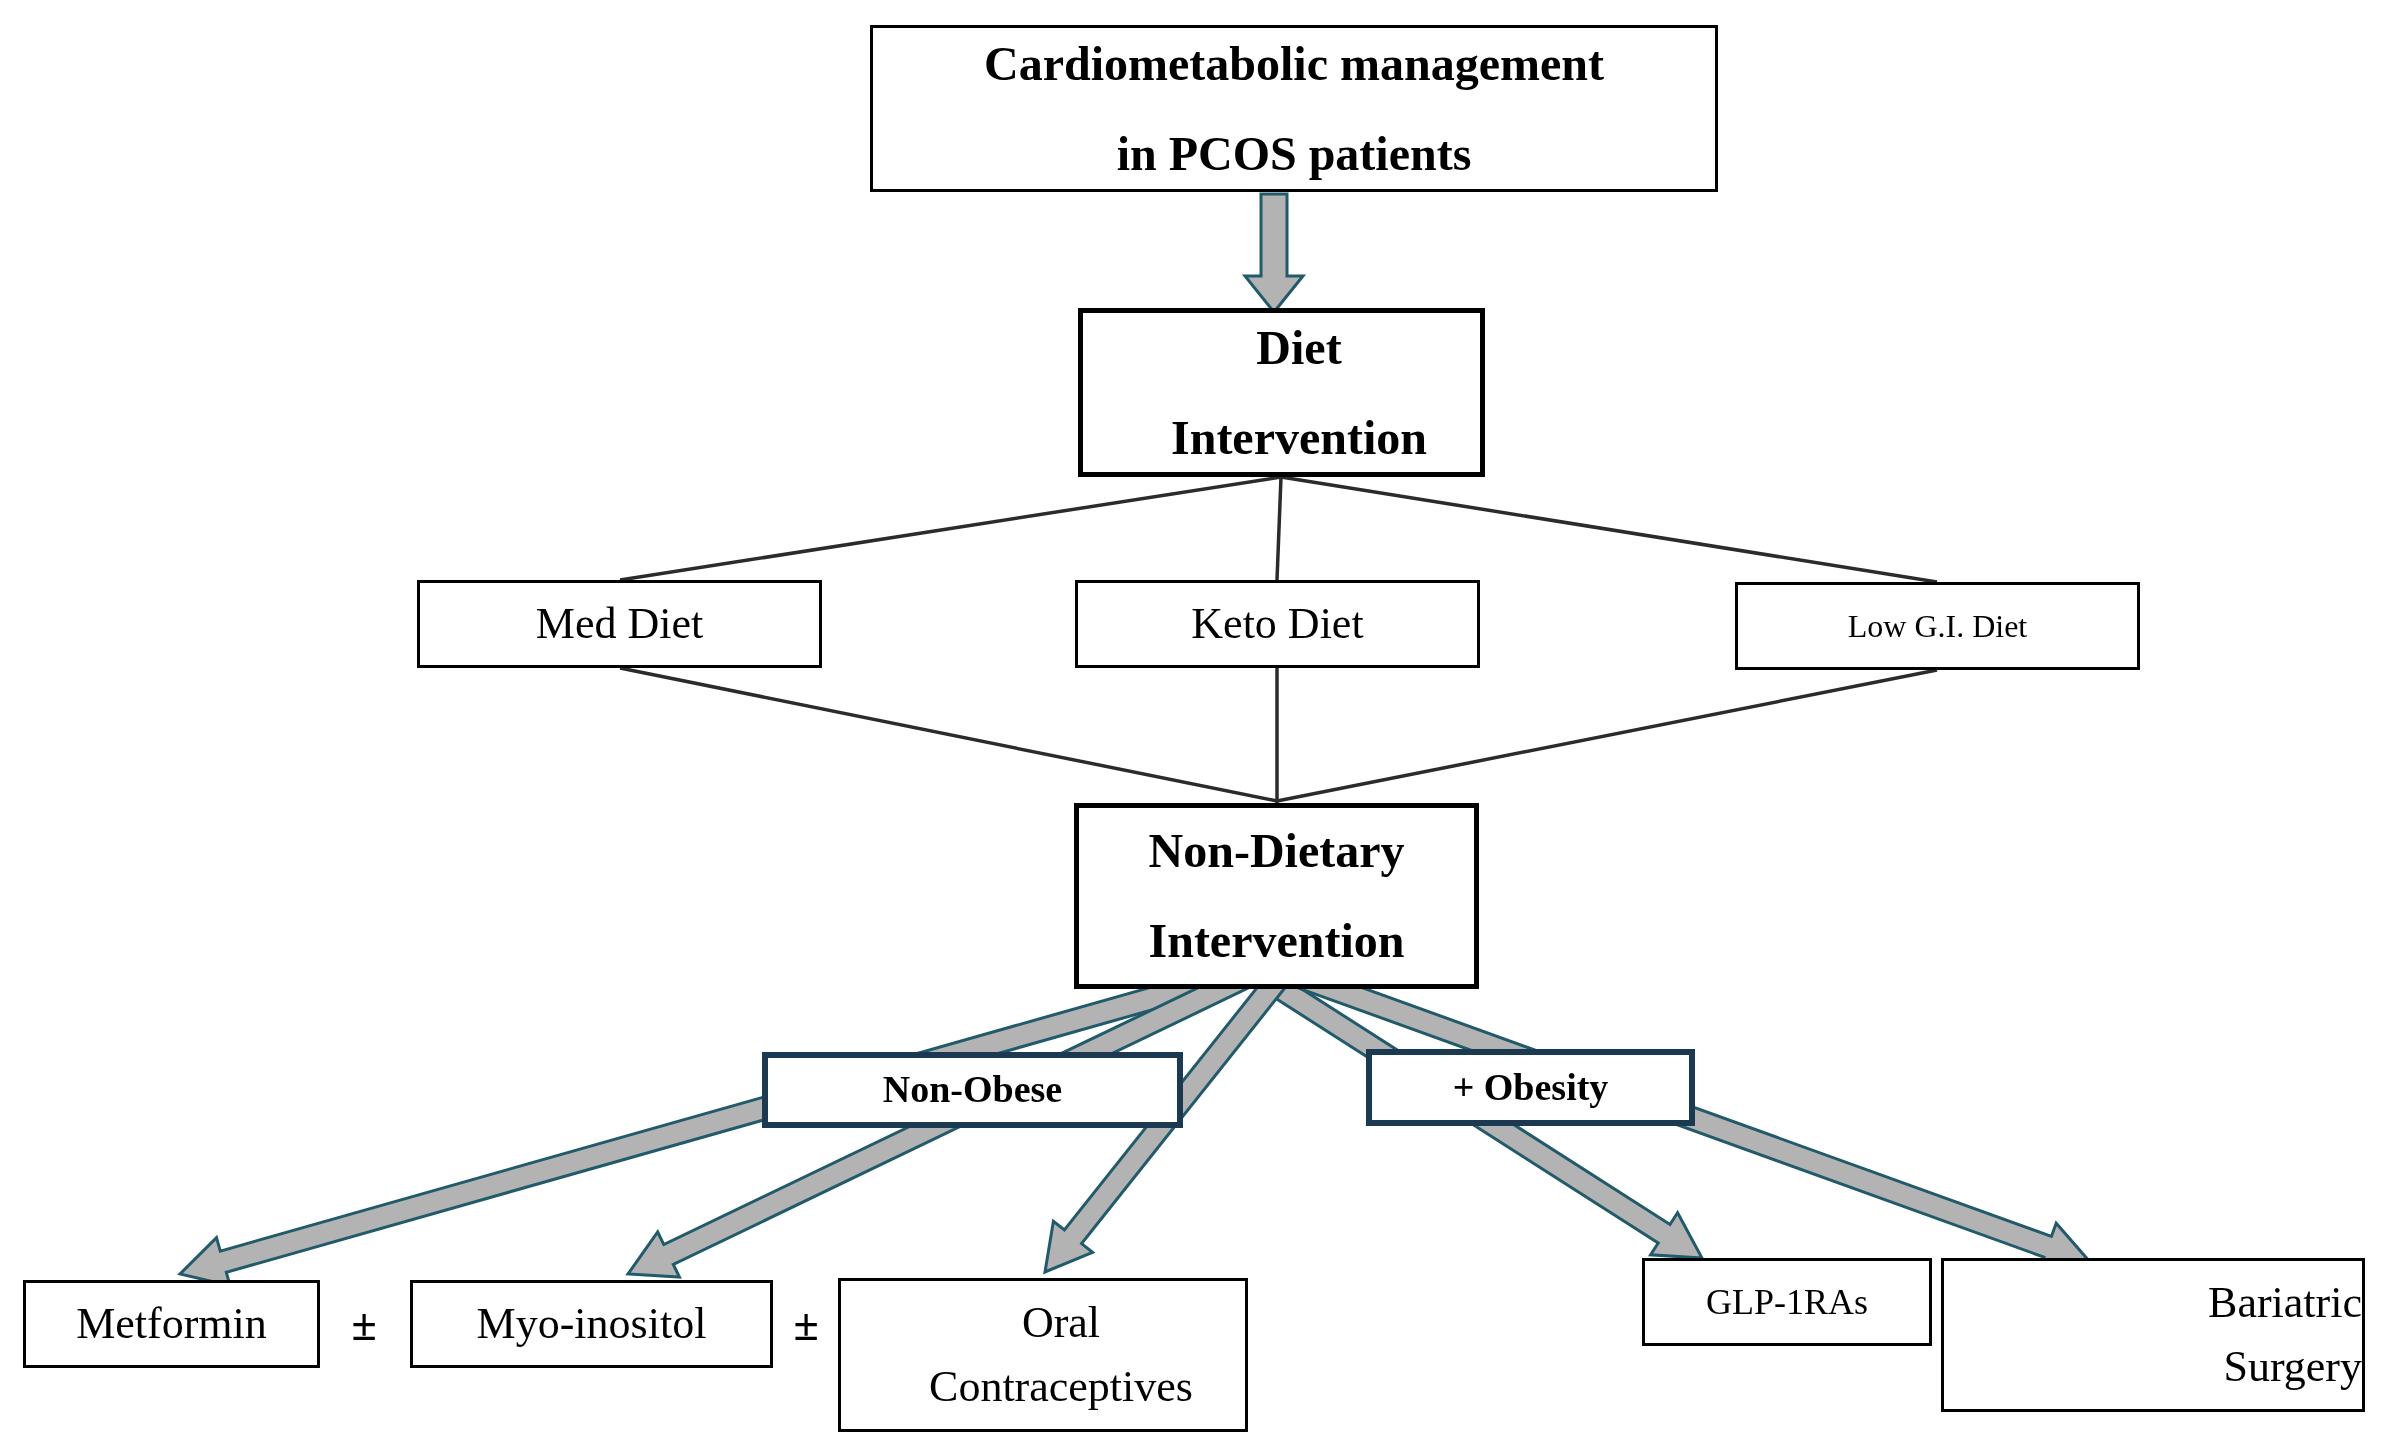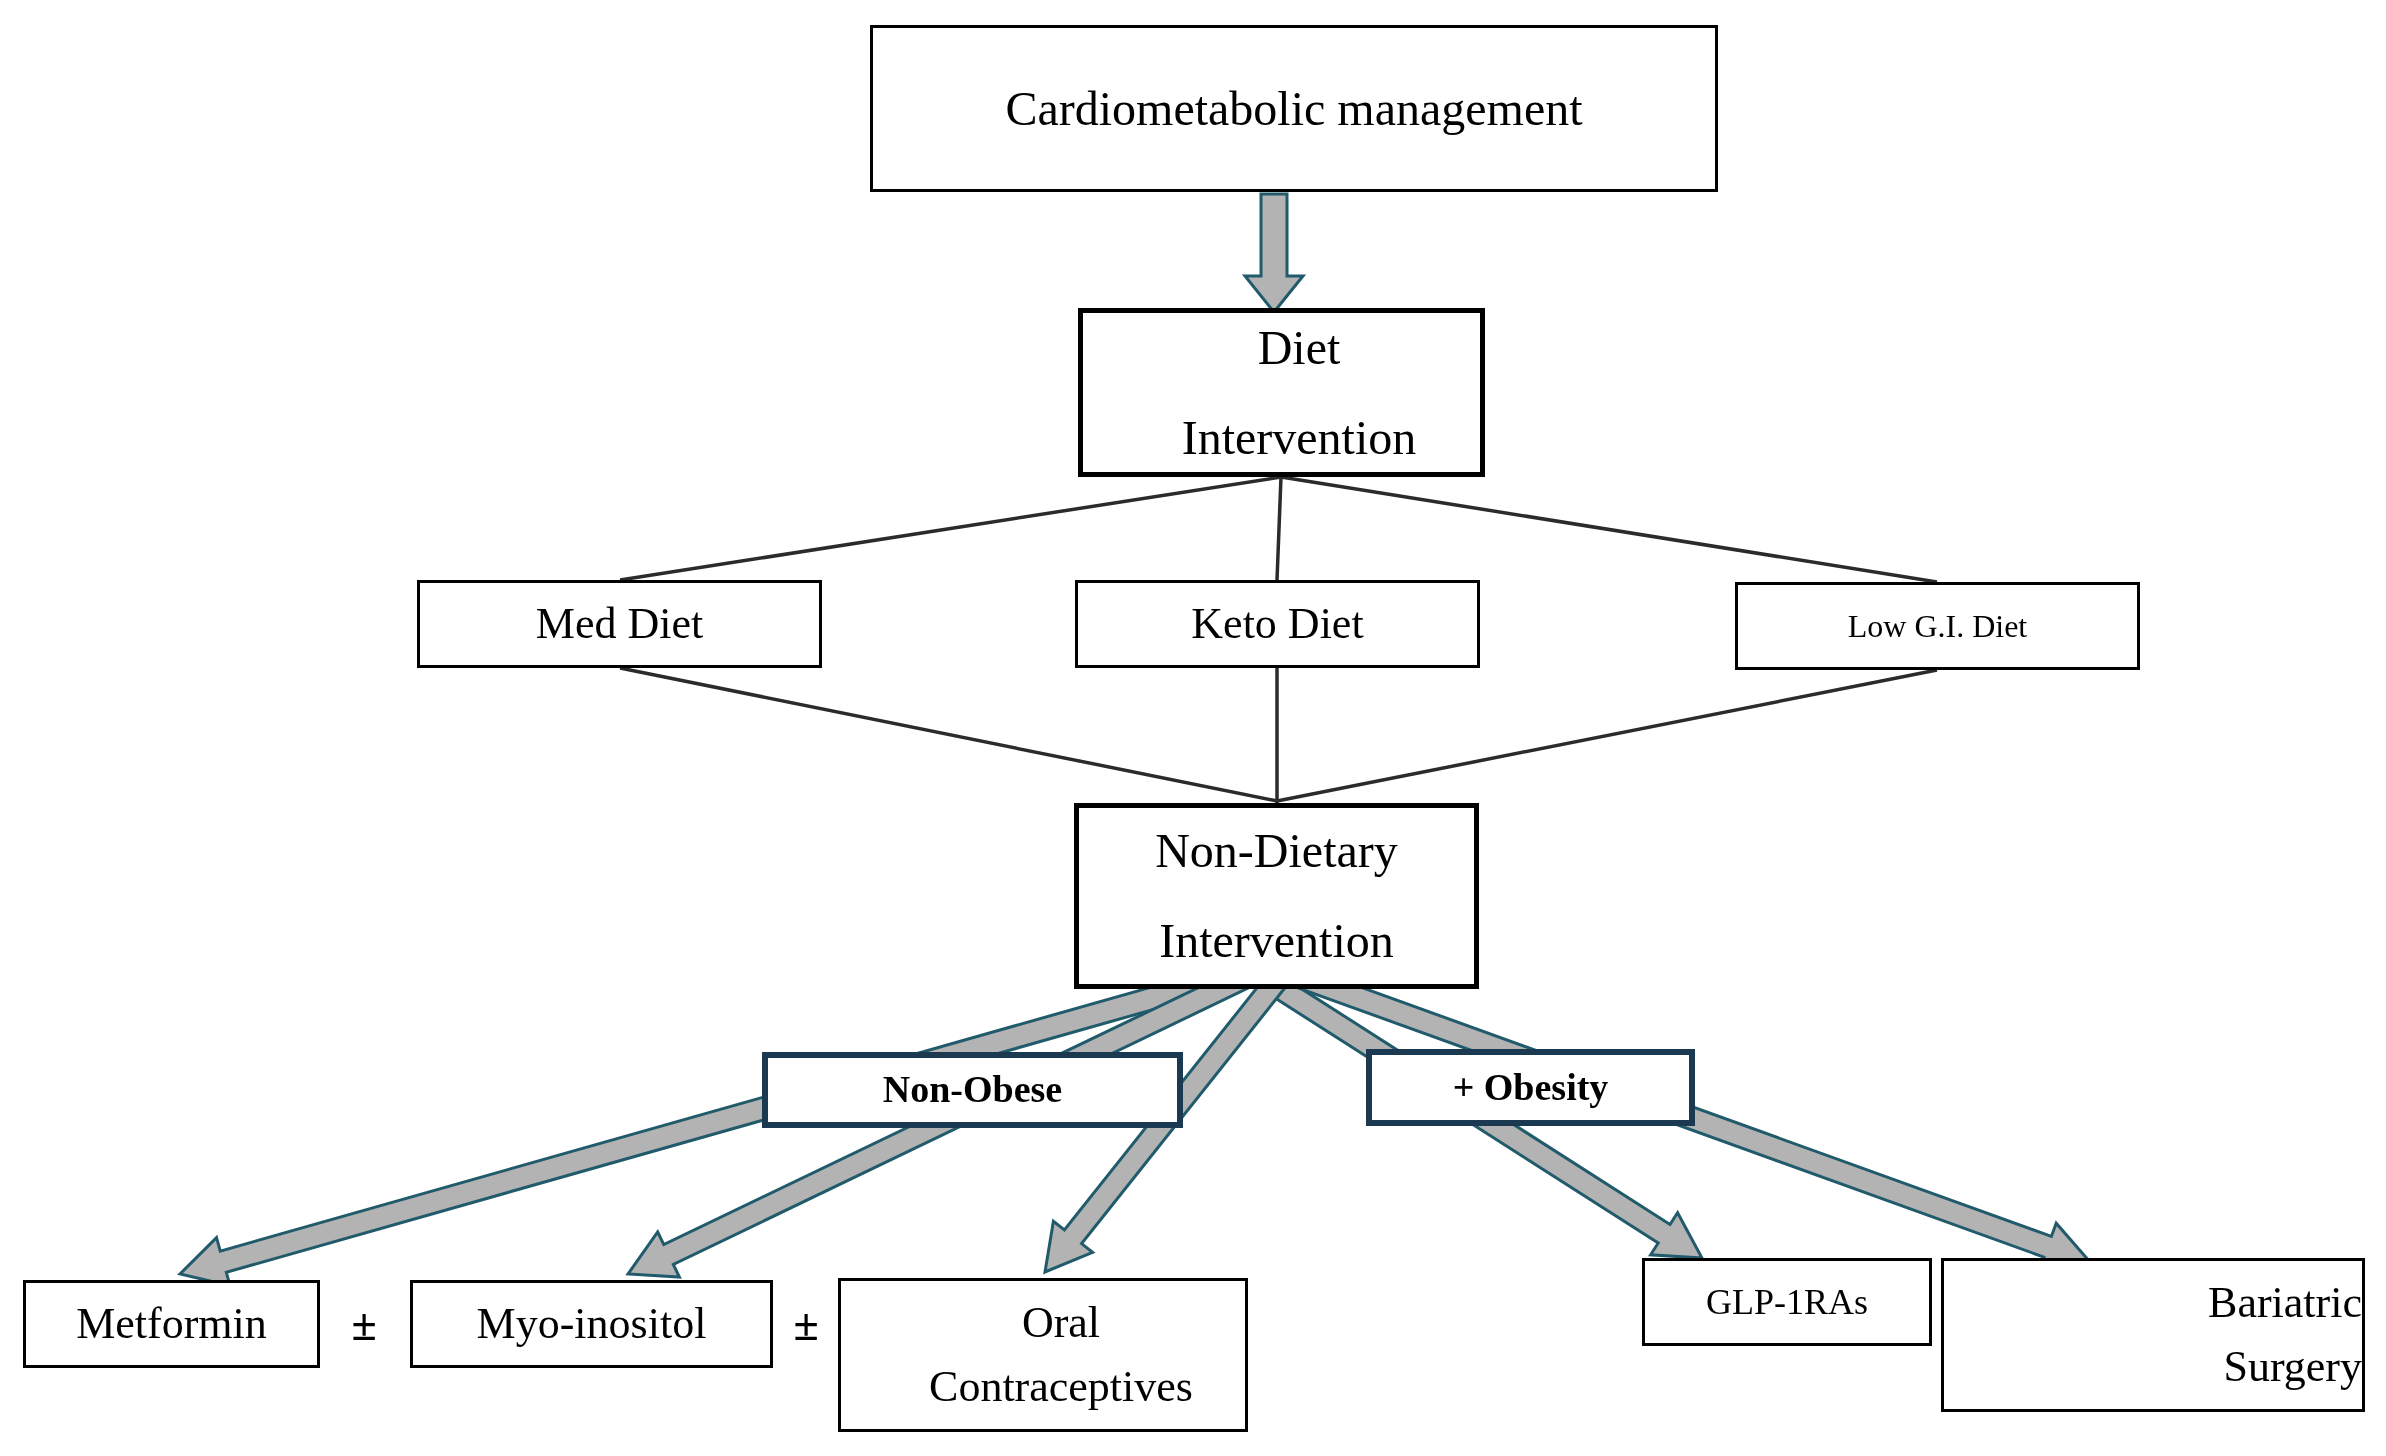--- a/index.html
+++ b/index.html
@@ -37,21 +37,21 @@
     line-height: 1.45;
   }
   .node .line {
     display: block;
     white-space: nowrap;
   }
   .thick {
     border-width: 5px;
   }
   .bold {
-    font-weight: normal;
+    font-weight: bold;
     gap: 20px;
   }
   .cat {
     border: 6px solid var(--cat-border, #1b3a52);
     font-weight: bold;
   }
   .operator {
     position: absolute;
     box-sizing: border-box;
     display: flex;
@@ -76,20 +76,21 @@
       <polygon points="1261.0,194.0 1261.0,276.0 1245.0,276.0 1274.0,312.0 1303.0,276.0 1287.0,276.0 1287.0,194.0" fill="#b3b3b3" stroke="#215b6b" stroke-width="3" stroke-linejoin="miter"></polygon>
       <polygon points="1235.0,963.4 220.3,1251.1 216.5,1237.7 180.0,1274.0 230.1,1285.8 226.3,1272.3 1241.0,984.6" fill="#b3b3b3" stroke="#215b6b" stroke-width="3" stroke-linejoin="miter"></polygon>
       <polygon points="1247.2,964.1 663.8,1244.6 657.7,1232.0 628.0,1274.0 679.4,1277.0 673.3,1264.4 1256.8,983.9" fill="#b3b3b3" stroke="#215b6b" stroke-width="3" stroke-linejoin="miter"></polygon>
       <polygon points="1252.1,983.3 1658.2,1243.0 1650.6,1254.8 1702.0,1258.0 1677.6,1212.7 1670.0,1224.5 1263.9,964.7" fill="#b3b3b3" stroke="#215b6b" stroke-width="3" stroke-linejoin="miter"></polygon>
       <polygon points="1273.4,967.2 1064.4,1229.9 1053.4,1221.2 1045.0,1272.0 1092.6,1252.3 1081.6,1243.6 1290.6,980.8" fill="#b3b3b3" stroke="#215b6b" stroke-width="3" stroke-linejoin="miter"></polygon>
       <polygon points="1288.3,984.3 2043.9,1257.1 2039.2,1270.2 2090.0,1262.0 2056.2,1223.2 2051.4,1236.4 1295.7,963.7" fill="#b3b3b3" stroke="#215b6b" stroke-width="3" stroke-linejoin="miter"></polygon>
     </svg>
 
   <div class="node bold" style="left:870px; top:25px; width:848px; height:167px; font-size:48px;">
     <span class="line">Cardiometabolic management</span>
+    <span class="line">in PCOS patients</span>
   </div>
 
   <div class="node thick bold" style="left:1078px; top:308px; width:407px; height:169px; font-size:48px;padding-left:35px;">
     <span class="line">Diet</span>
     <span class="line">Intervention</span>
   </div>
 
   <div class="node" style="left:417px; top:580px; width:405px; height:88px; font-size:44px;">
     <span class="line">Med Diet</span>
   </div>

